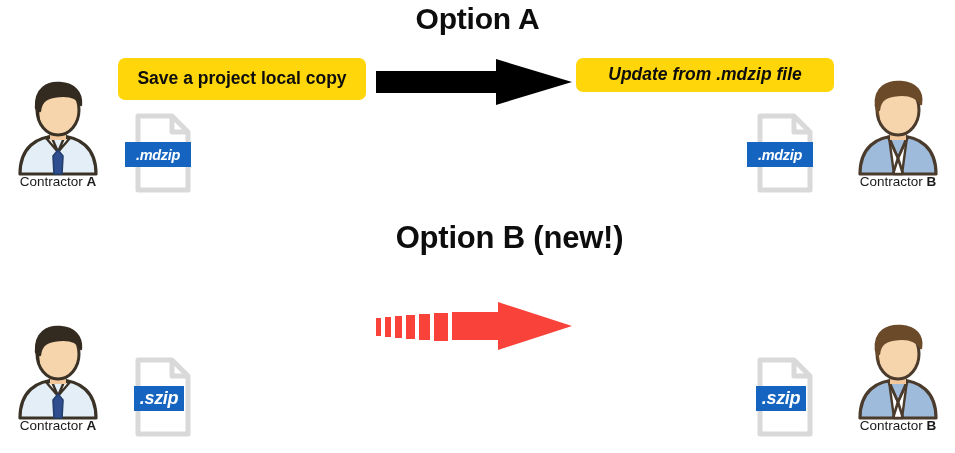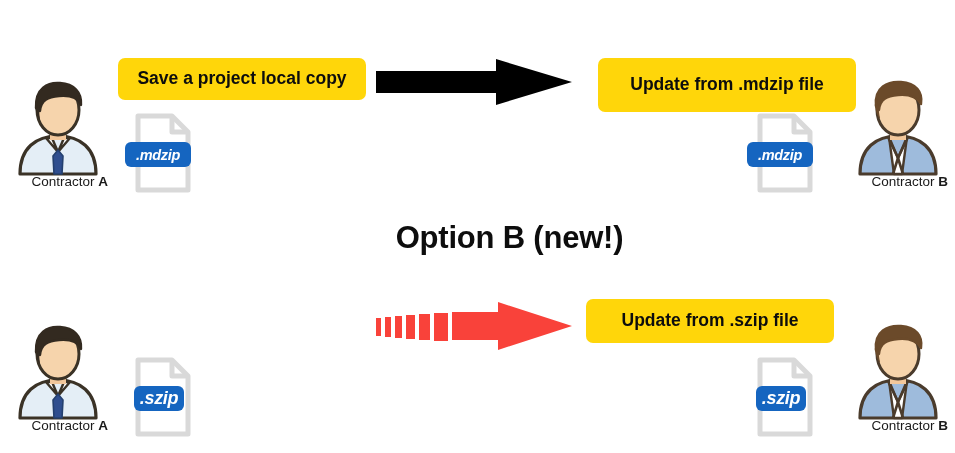--- a/index.html
+++ b/index.html
@@ -45,74 +45,75 @@
     font-weight: bold;
     color: #0d0d0d;
     line-height: 1.1;
     text-align: center;
     box-sizing: border-box;
     padding: 8px 10px;
   }
 
   
   #box-a-left  { left: 118px; top: 58px;  width: 248px; height: 42px; font-size: 17.5px; }
-  #box-a-right { left: 598px; top: 58px;  width: 258px; height: 54px; font-size: 17.5px; }
+  #box-a-right { left: 576px; top: 58px;  width: 258px; height: 34px; font-size: 17.5px; font-style: italic; }
   
   #box-b-left  { left: 112px; top: 299px; width: 258px; height: 44px; font-size: 17.5px; }
   #box-b-right { left: 586px; top: 299px; width: 248px; height: 44px; font-size: 17.5px; }
 
   
   .arrow-wrap { position: absolute; }
   #arrow-a { left: 374px; top: 57px;  width: 200px; height: 50px; }
   #arrow-b { left: 374px; top: 300px; width: 200px; height: 52px; }
 
   
   .file-icon { position: absolute; }
   #file-a-left  { left: 130px; top: 112px; width: 66px; height: 82px; }
   #file-a-right { left: 752px; top: 112px; width: 66px; height: 82px; }
   #file-b-left  { left: 130px; top: 356px; width: 66px; height: 82px; }
   #file-b-right { left: 752px; top: 356px; width: 66px; height: 82px; }
 
   .badge {
     position: absolute;
     background: #1565C0;
-    border-radius: 6px;
+    border-radius: 0;
     color: #ffffff;
     font-weight: bold;
     font-style: italic;
     display: flex;
     align-items: center;
     justify-content: center;
     letter-spacing: -0.3px;
     white-space: nowrap;
   }
   .badge-mdzip { left: -5px;  top: 30px; width: 66px; height: 25px; font-size: 14.5px; }
   .badge-szip  { left: 4px;   top: 30px; width: 50px; height: 25px; font-size: 18px; }
 
   
-  .person { position: absolute; text-align: right; }
+  .person { position: absolute; text-align: center; }
   #person-a-top    { left: 8px;   top: 78px; width: 100px; }
   #person-b-top    { left: 848px; top: 78px; width: 100px; }
   #person-a-bottom { left: 8px;   top: 322px; width: 100px; }
   #person-b-bottom { left: 848px; top: 322px; width: 100px; }
 
   .person-label {
     font-size: 13.5px;
     color: #1a1a1a;
     margin-top: -2px;
     white-space: nowrap;
   }
   .person-label b { font-weight: bold; }
   .avatar-svg { display: block; margin: 0 auto; }
 </style>
 </head>
 <body>
 
 <div class="canvas">
 
+  <div class="section-title" id="title-a">Option A</div>
 
   <div class="person" id="person-a-top">
     <svg class="avatar-svg" width="92" height="98" viewBox="0 0 92 98">
 
       <path d="M8 96 C8 70 24 58 46 58 C68 58 84 70 84 96 Z" fill="#E4EEF6" stroke="#3A3226" stroke-width="3.2" stroke-linejoin="round"></path>
 
       <path d="M34 60 L46 74 L40 60 Z" fill="#ffffff" stroke="#3A3226" stroke-width="2.4" stroke-linejoin="round"></path>
       <path d="M58 60 L46 74 L52 60 Z" fill="#ffffff" stroke="#3A3226" stroke-width="2.4" stroke-linejoin="round"></path>
 
       <path d="M46 72 L51 78 L50 96 L42 96 L41 78 Z" fill="#2F4E8F" stroke="#24406F" stroke-width="1.6" stroke-linejoin="round"></path>
@@ -213,21 +214,20 @@
         <rect x="11" y="17" width="6" height="20"></rect>
         <rect x="21" y="16" width="7" height="22"></rect>
         <rect x="32" y="15" width="9" height="24"></rect>
         <rect x="45" y="14" width="11" height="26"></rect>
         <rect x="60" y="13" width="14" height="28"></rect>
         <path d="M78 12 H124 V2 L198 26 L124 50 V40 H78 Z"></path>
       </g>
     </svg>
   </div>
 
-  <div class="action-box" id="box-b-right">Update from .szip file</div>
 
   <div class="file-icon" id="file-b-right">
     <svg width="66" height="82" viewBox="0 0 66 82">
       <path d="M8 4 H42 L58 20 V78 H8 Z" fill="#ffffff" stroke="#D9D9D9" stroke-width="5" stroke-linejoin="round"></path>
       <path d="M42 4 V20 H58" fill="none" stroke="#D9D9D9" stroke-width="5" stroke-linejoin="round"></path>
     </svg>
     <div class="badge badge-szip">.szip</div>
   </div>
 
   <div class="person" id="person-b-bottom">

